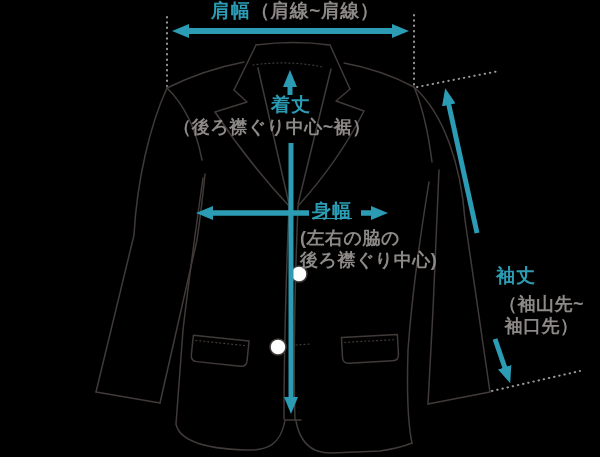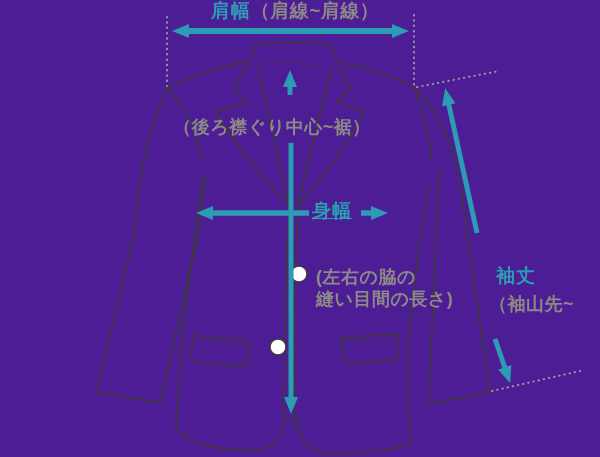--- a/index.html
+++ b/index.html
@@ -1,32 +1,32 @@
 <!DOCTYPE html>
 <html><head>
 <meta charset="utf-8">
 <style>
   html,body{margin:0;padding:0;background:#fff;}
   #stage{
-    position:relative;width:600px;height:457px;background:#4c1d95;overflow:hidden;
+    position:relative;width:600px;height:457px;background:#000000;overflow:hidden;
     font-family:"Liberation Sans","DejaVu Sans",sans-serif;
   }
   #art{position:absolute;left:0;top:0;}
   .lbl{position:absolute;white-space:nowrap;line-height:1;}
   .teal{color:#2B9CB4;font-size:19px;font-weight:bold;letter-spacing:1px;}
   .gray{color:#8C8987;font-size:18px;font-weight:bold;letter-spacing:0.5px;}
   .center{text-align:center;}
   #shoulder-label{left:170px;top:1px;width:250px;}
   #shoulder-label .gray{font-size:19px;}
   #bodylen-name{left:241px;top:95px;width:100px;}
   #bodylen-detail{left:152px;top:118px;width:240px;}
   #bodywidth-name{left:312px;top:201px;text-decoration:underline;}
-  #bodywidth-detail{left:316px;top:227px;line-height:22px;margin-top:39px;}
+  #bodywidth-detail{left:300px;top:227px;line-height:22px;}
   #sleeve-name{left:496px;top:266px;}
-  #sleeve-detail{left:489px;top:293px;line-height:22px;text-align:center;}
+  #sleeve-detail{left:499px;top:293px;line-height:22px;text-align:center;}
 </style>
 </head>
 <body>
 
 <div id="stage">
 
   <svg id="art" width="600" height="457" viewBox="0 0 600 457">
     <defs>
       <marker id="ah" markerUnits="userSpaceOnUse" markerWidth="17" markerHeight="14" refX="4" refY="7" orient="auto-start-reverse">
         <path d="M0,0 L17,7 L0,14 z" fill="#2B9CB4"></path>
@@ -104,26 +104,28 @@
         <line x1="477" y1="233" x2="448" y2="101" stroke-width="5" marker-end="url(#ah)"></line>
         <line x1="495" y1="339" x2="506" y2="371" stroke-width="5" marker-end="url(#ah)"></line>
       </g>
     </g>
   </svg>
 
   <div class="lbl center" id="shoulder-label">
     <span class="teal">肩幅</span><span class="gray">（肩線~肩線）</span>
   </div>
 
+  <div class="lbl teal center" id="bodylen-name">着丈</div>
   <div class="lbl gray center" id="bodylen-detail">（後ろ襟ぐり中心~裾）</div>
 
   <div class="lbl teal" id="bodywidth-name">身幅</div>
   <div class="lbl gray" id="bodywidth-detail">
     <span>(左右の脇の</span><br>
-    <span>縫い目間の長さ)</span>
+    <span>後ろ襟ぐり中心)</span>
   </div>
 
   <div class="lbl teal" id="sleeve-name">袖丈</div>
   <div class="lbl gray" id="sleeve-detail">
     <span>（袖山先~</span><br>
+    <span>袖口先）</span>
   </div>
 
 </div>
 
 </body></html>

